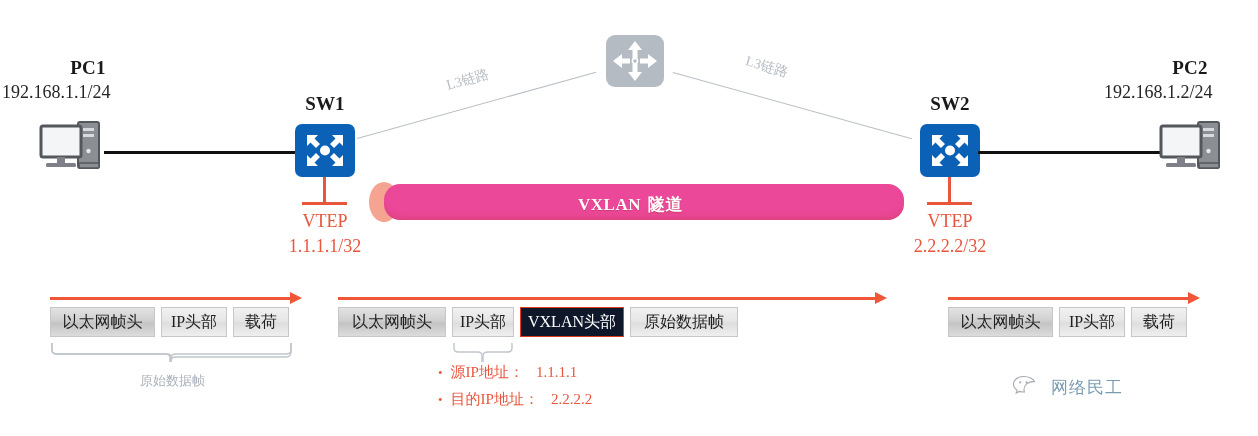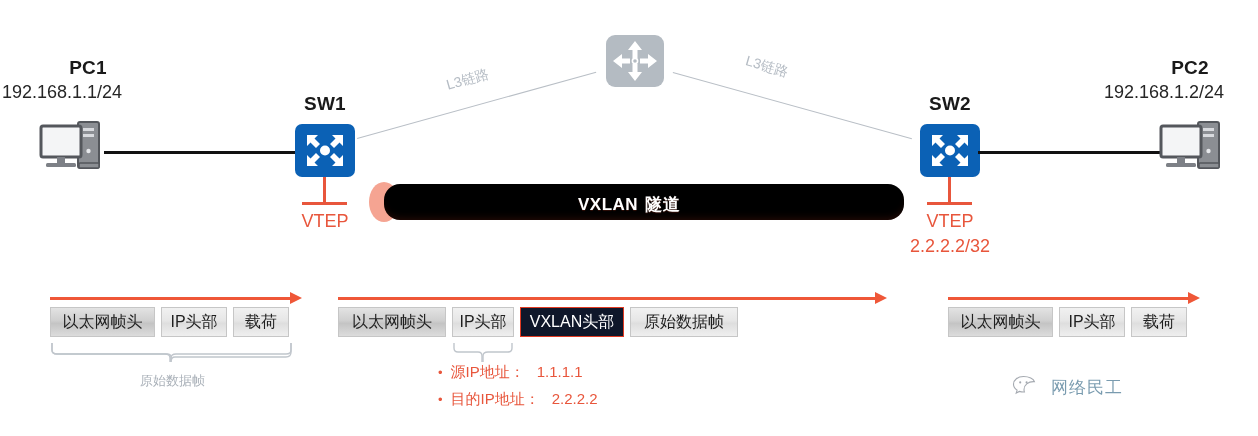--- a/index.html
+++ b/index.html
@@ -9,20 +9,21 @@
   }
   body {
     font-family: "Liberation Sans", "DejaVu Sans", sans-serif;
   }
   #canvas {
     position: relative;
     width: 1258px;
     height: 408px;
     background: #ffffff;
     overflow: hidden;
+    font-family: Liberation Serif, serif;
   }
   .abs { position: absolute; }
 
   
   .node-title {
     font-weight: bold;
     font-size: 19px;
     color: #1a1a1a;
     text-align: center;
     white-space: nowrap;
@@ -84,21 +85,21 @@
   }
 
   
   .pc svg { display:block; }
 
   
   .vtep-stem { background:#e8563c; }
 
   
   .tunnel {
-    background: #000000;
+    background: #ec4899;
     border-radius: 16px;
     box-shadow: inset 0 -6px 10px -6px rgba(150,40,20,.35);
   }
   .tunnel-cap {
     background: #f5a492;
     border-radius: 50%;
   }
   .tunnel-text {
     position: absolute;
     color: #ffffff;
@@ -211,20 +212,21 @@
         <path d="M12 42 L23 42 L19.5 38.5 L25 33 L21 29 L15.5 34.5 L12 31 Z"></path>
         <path d="M48 42 L37 42 L40.5 38.5 L35 33 L39 29 L44.5 34.5 L48 31 Z"></path>
         <circle cx="30" cy="26.5" r="5"></circle>
       </g>
     </svg>
   </div>
 
   <div class="abs vtep-stem" style="left:323px; top:177px; width:3px; height:26px;"></div>
   <div class="abs vtep-stem" style="left:302px; top:202px; width:45px; height:3px;"></div>
   <div class="abs vtep-label" style="left:265px; top:211px; width:120px;">VTEP</div>
+  <div class="abs vtep-ip" style="left:265px; top:236px; width:120px;">1.1.1.1/32</div>
 
   <div class="abs l3line" style="left:357px; top:138px; width:248px; transform:rotate(-15.5deg);"></div>
   <div class="abs l3line" style="left:673px; top:72px; width:248px; transform:rotate(15.5deg);"></div>
 
   <div class="abs l3-label" style="left:446px; top:71px; transform:rotate(-16deg);">L3链路</div>
   <div class="abs l3-label" style="left:745px; top:58px; transform:rotate(16deg);">L3链路</div>
 
   <div class="abs router" style="left:606px; top:35px;">
     <svg width="58" height="52" viewBox="0 0 58 52" aria-hidden="true">
       <g fill="#ffffff">

